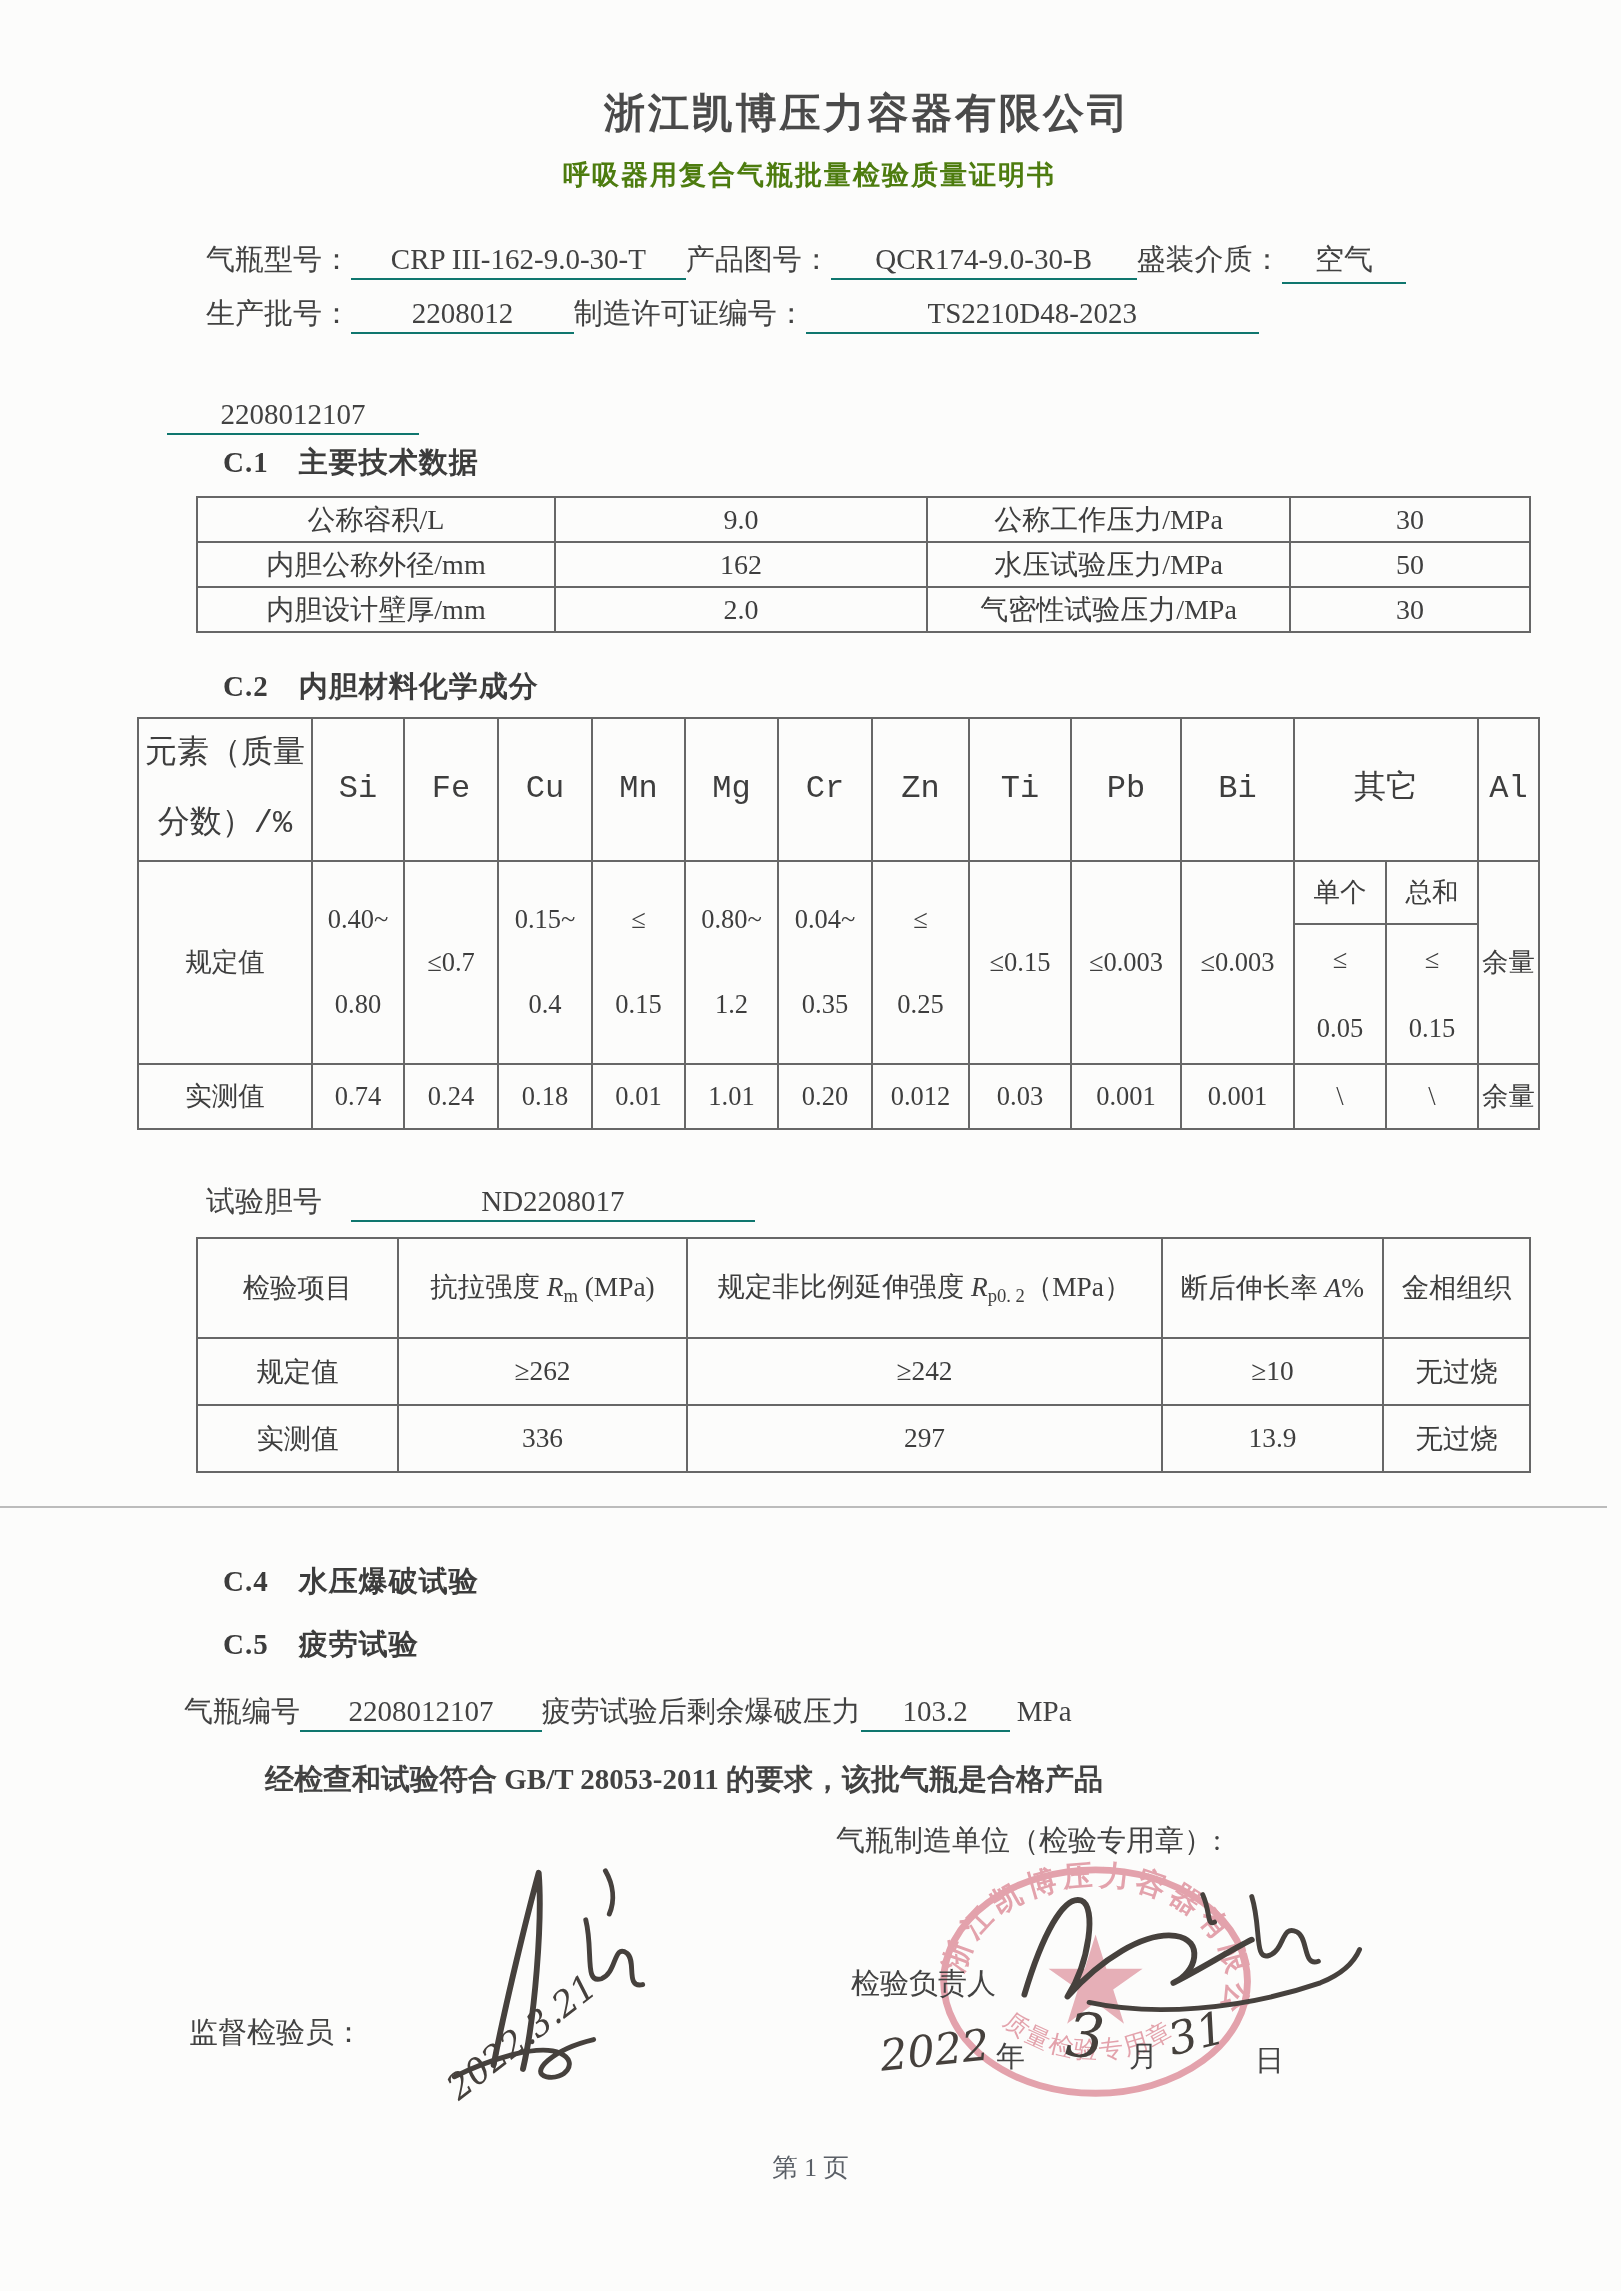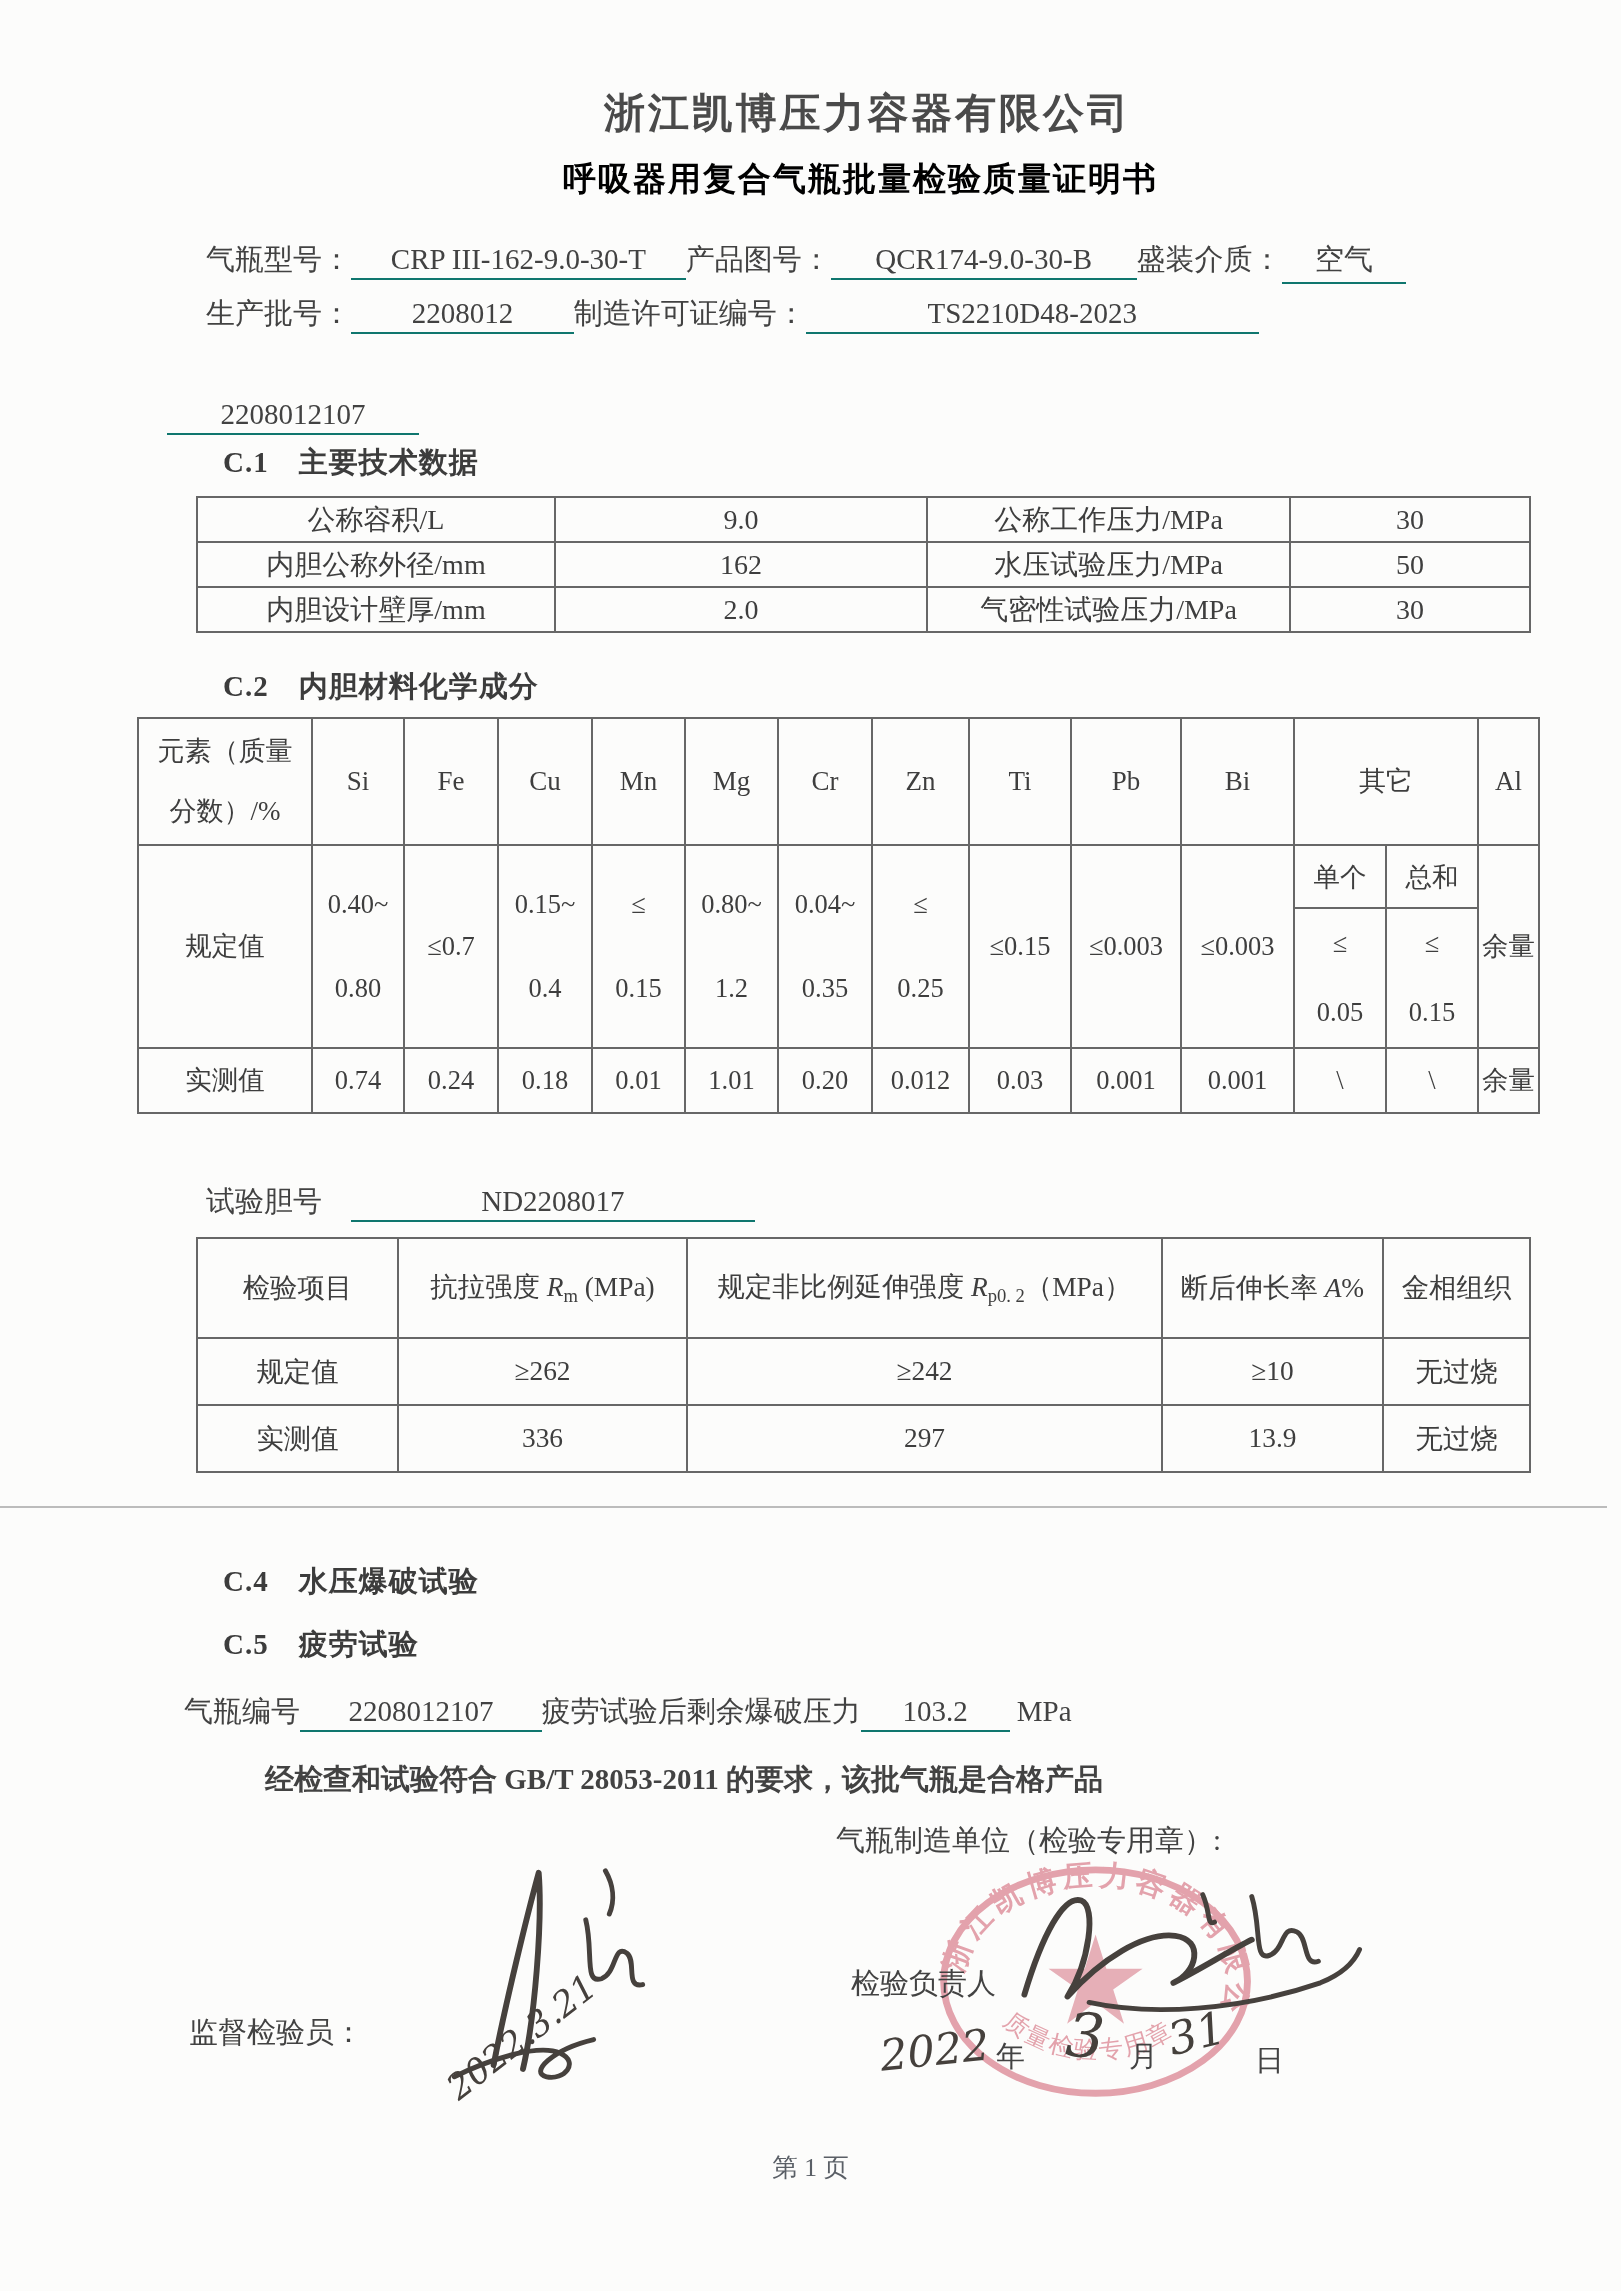--- a/index.html
+++ b/index.html
@@ -1,30 +1,30 @@
 <!DOCTYPE html>
 <html><head>
 <meta charset="utf-8">
 <style>
   html,body{margin:0;padding:0;background:#e9e9e9;}
   .page{position:relative;width:1621px;height:2292px;background:#fcfcfb;
         font-family:"Liberation Serif","DejaVu Serif",serif;color:#3d3d3d;overflow:hidden;}
   .abs{position:absolute;}
   .title{font-family:"Liberation Sans","DejaVu Sans",sans-serif;font-weight:700;
          font-size:41px;letter-spacing:2.9px;color:#4a4a4a;white-space:nowrap;}
-  .subtitle{font-size:33px;font-weight:600;letter-spacing:2px;color:#000000;white-space:nowrap;}
+  .subtitle{font-size:27px;font-weight:600;letter-spacing:2px;color:#4d7c0f;white-space:nowrap;}
   .fline{font-size:29px;white-space:nowrap;color:#424242;}
   .uv{display:inline-block;border-bottom:2px solid #0f766e;text-align:center;padding:0 5.9px 2px;}
   .sec-h{font-size:29px;font-weight:700;color:#3c3c3c;letter-spacing:1px;white-space:nowrap;}
   table{position:absolute;border-collapse:collapse;table-layout:fixed;background:transparent;}
   td{border:2px solid #676767;text-align:center;vertical-align:middle;
      white-space:pre-line;padding:0 2.9px;color:#3e3e3e;overflow:hidden;}
   .c1{font-size:28px;padding-left:42px;} .c1 td{height:43px;}
   .c2{font-size:26.5px;}
-  .c2 tr.hd td{height:125px;font-size:27px;line-height:2.2;}
+  .c2 tr.hd td{height:125px;font-size:32px;line-height:2.2;font-family:Liberation Mono, monospace;}
   .c2 tr.sub td{height:61px;}
   .c2 tr.sub td.span2{line-height:3.2;}
   .c2 tr.main td{height:127px;line-height:2.6;}
   .c2 tr.meas td{height:63px;}
   .c3{font-size:27.4px;}
   .c3 tr.hd td{height:98px;}
   .c3 tr.bd td{height:65px;}
   .c3 i{font-style:italic;font-family:"Liberation Serif",serif;}
   .c3 sub{font-size:18.6px;}
   .hand{font-family:"DejaVu Serif","Liberation Serif",serif;font-style:italic;

